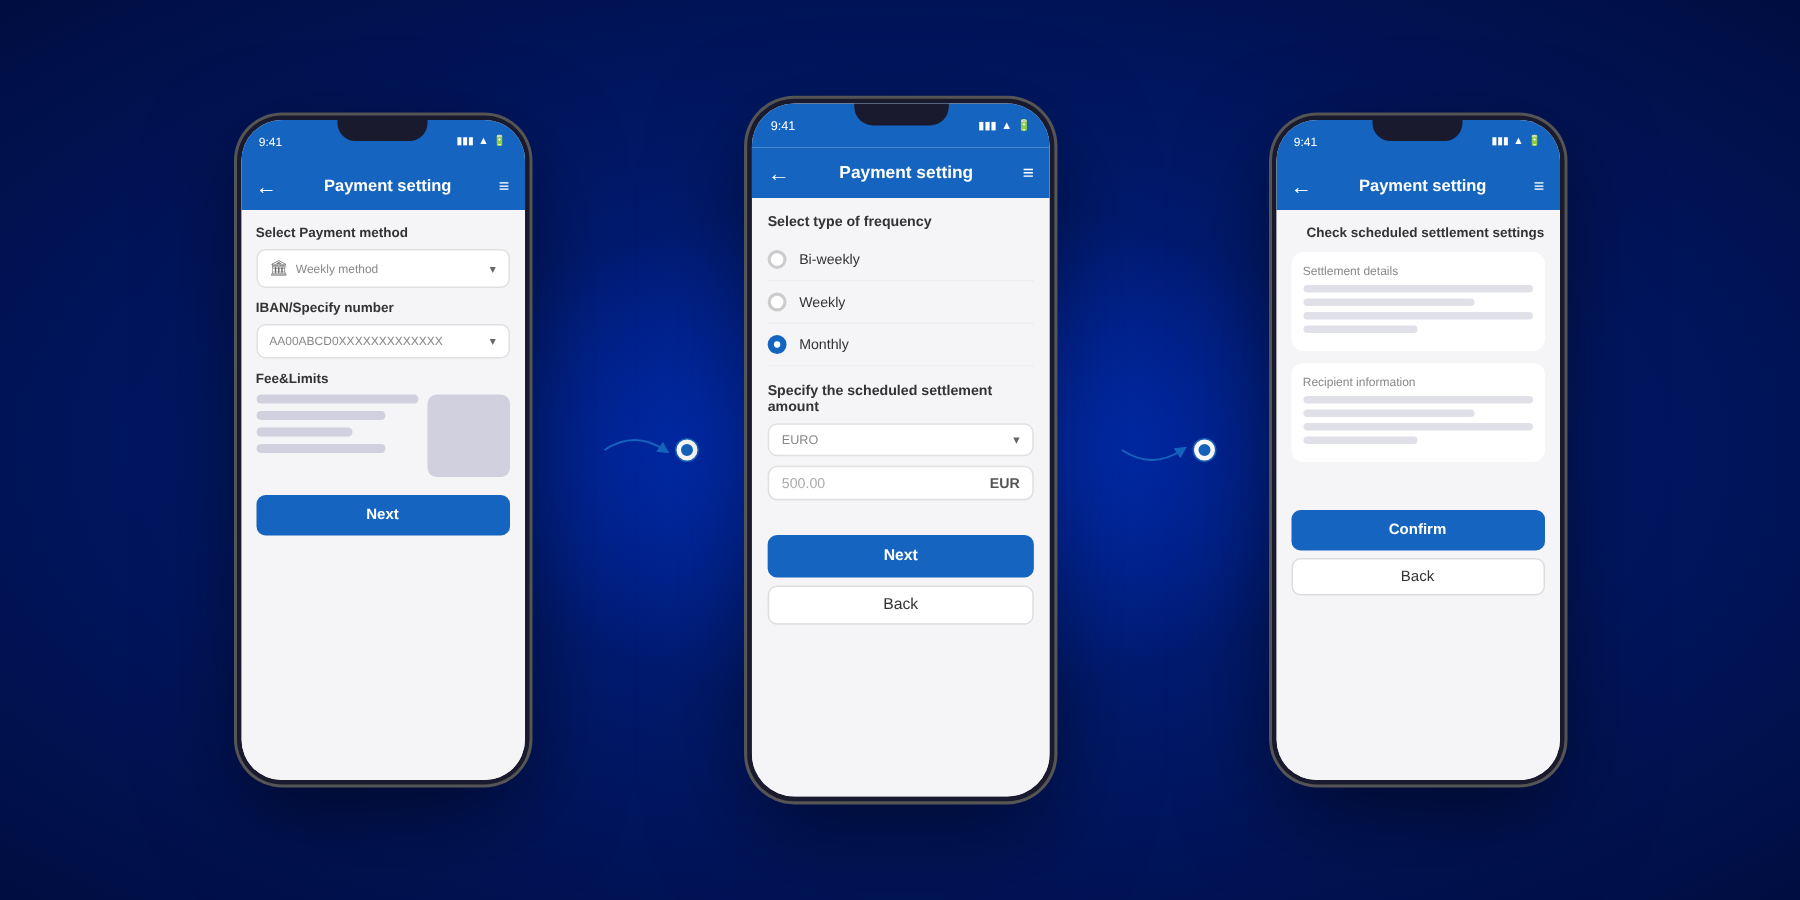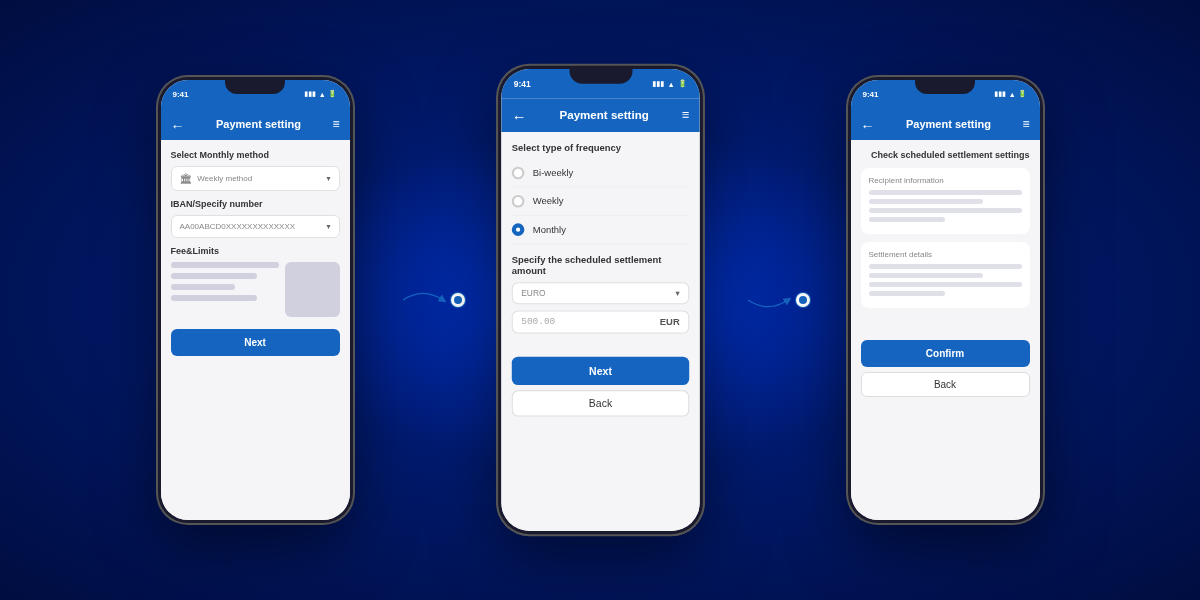--- a/index.html
+++ b/index.html
@@ -45,21 +45,21 @@
       left: 50%;
       transform: translateX(-50%);
       width: 60px;
       height: 14px;
       background: #1a1a2e;
       border-radius: 0 0 12px 12px;
     }
     .status-time {
       font-size: 8px;
       color: white;
-      font-weight: 700;
+      font-weight: 400;
       z-index: 1;
     }
     .status-icons {
       display: flex;
       gap: 3px;
       align-items: center;
       z-index: 1;
     }
     .status-icons span {
       font-size: 7px;
@@ -245,21 +245,20 @@
       padding: 5px 8px;
       display: flex;
       align-items: center;
       justify-content: space-between;
       border: 1px solid #e0e0e0;
       margin-bottom: 10px;
     }
     .amount-placeholder {
       font-size: 9px;
       color: #aaa;
-      font-family: Liberation Mono, monospace;
     }
     .currency-label {
       font-size: 9px;
       color: #555;
       font-weight: 600;
     }
 
     
     .confirm-section {
       background: white;
@@ -351,21 +350,21 @@
       </div>
     </div>
 
     <div class="app-header">
       <span class="back-arrow">←</span>
       <span class="app-title">Payment setting</span>
       <span class="menu-icon">≡</span>
     </div>
 
     <div class="phone-content">
-      <div class="section-label">Select Monthly method</div>
+      <div class="section-label">Select Payment method</div>
       <div class="dropdown-row">
         <div class="dropdown-left">
           <span class="bank-icon">🏛</span>
           <span class="dropdown-text">Weekly method</span>
         </div>
         <span class="chevron">▾</span>
       </div>
 
       <div class="section-label">IBAN/Specify number</div>
       <div class="dropdown-row">
@@ -476,32 +475,32 @@
     </div>
     <div class="app-header">
       <span class="back-arrow">←</span>
       <span class="app-title">Payment setting</span>
       <span class="menu-icon">≡</span>
     </div>
     <div class="phone-content">
       <div class="check-title">Check scheduled settlement settings</div>
 
       <div class="confirm-section">
+        <div class="confirm-section-title">Settlement details</div>
+        <div class="confirm-skeleton w-full"></div>
+        <div class="confirm-skeleton w-3q"></div>
+        <div class="confirm-skeleton w-full"></div>
+        <div class="confirm-skeleton w-half"></div>
+      </div>
+
+      <div class="confirm-section">
         <div class="confirm-section-title">Recipient information</div>
         <div class="confirm-skeleton w-full"></div>
         <div class="confirm-skeleton w-3q"></div>
         <div class="confirm-skeleton w-full"></div>
         <div class="confirm-skeleton w-half"></div>
       </div>
 
-      <div class="confirm-section">
-        <div class="confirm-section-title">Settlement details</div>
-        <div class="confirm-skeleton w-full"></div>
-        <div class="confirm-skeleton w-3q"></div>
-        <div class="confirm-skeleton w-full"></div>
-        <div class="confirm-skeleton w-half"></div>
-      </div>
-
       <button class="confirm-btn">Confirm</button>
       <div class="back-btn">Back</div>
     </div>
   </div>
 </div>
 
 </body></html>

